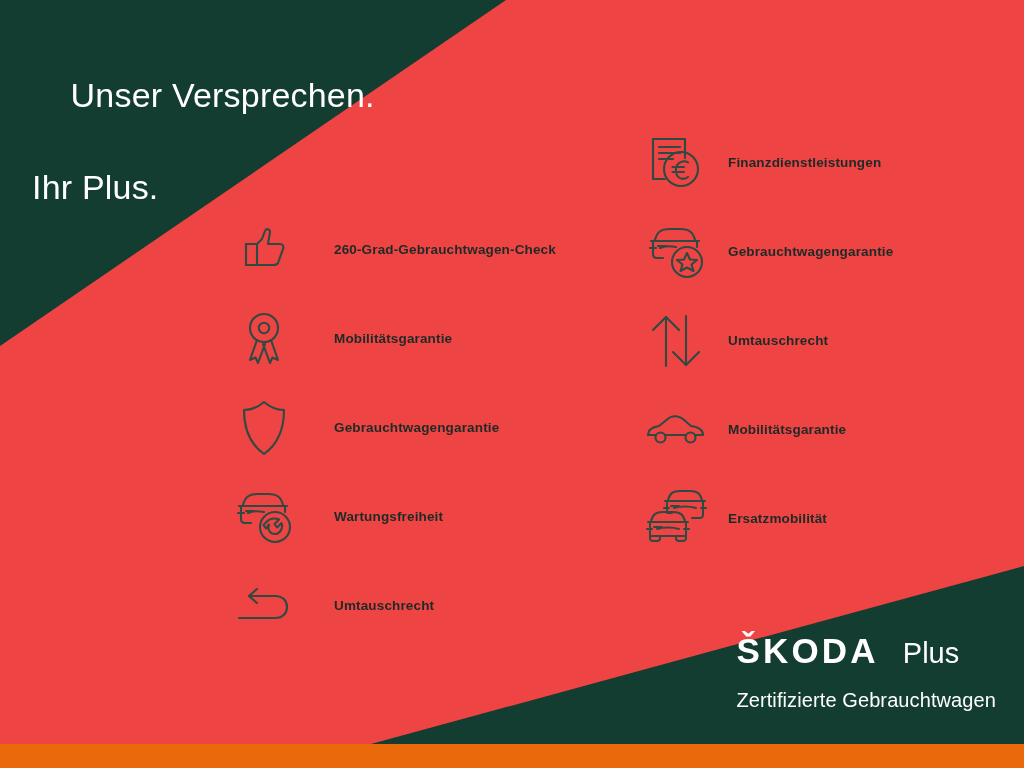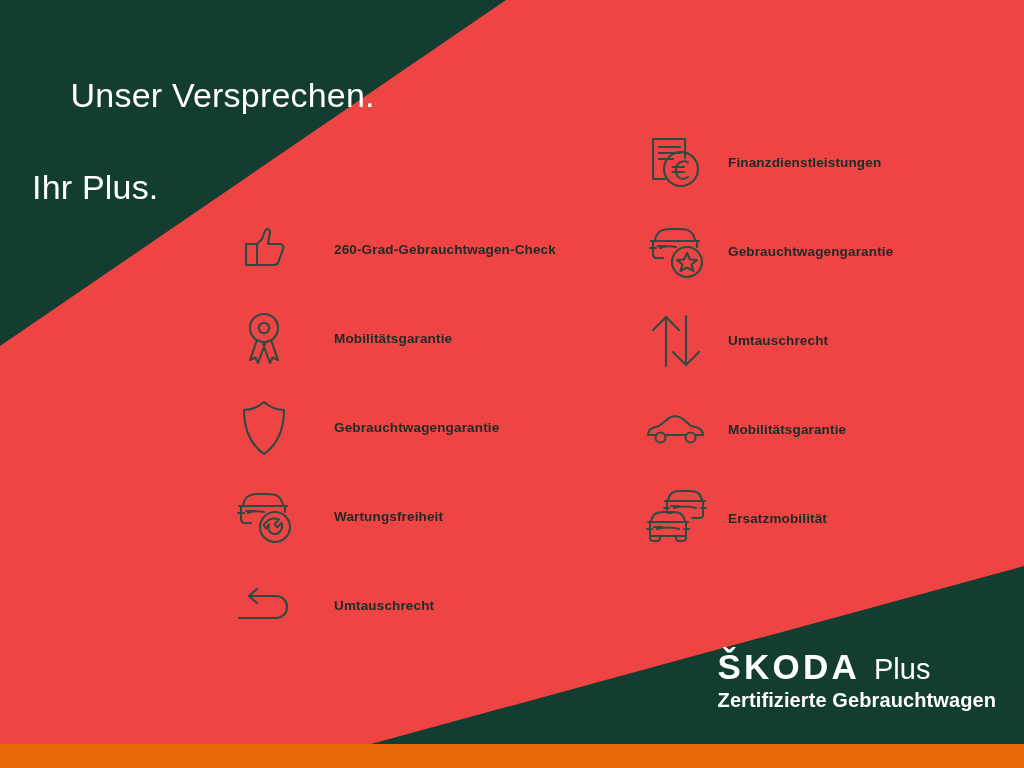--- a/index.html
+++ b/index.html
@@ -113,28 +113,28 @@
     font-size: 35px;
     font-weight: bold;
     letter-spacing: 3.2px;
     line-height: 34px;
     color: #ffffff;
   }
   .logo-plus {
     font-size: 29px;
     font-weight: 400;
     line-height: 34px;
-    margin-left: 14px;
+    margin-left: 24px;
     color: #ffffff;
   }
   .logo-sub {
     font-size: 20px;
-    font-weight: 700;
+    font-weight: 400;
     line-height: 26px;
-    margin-top: 1px;
+    margin-top: 17px;
     letter-spacing: 0.1px;
     color: #ffffff;
   }
 </style>
 </head>
 <body>
 
 <div id="stage">
 
   <div class="shape-top-green"></div>

